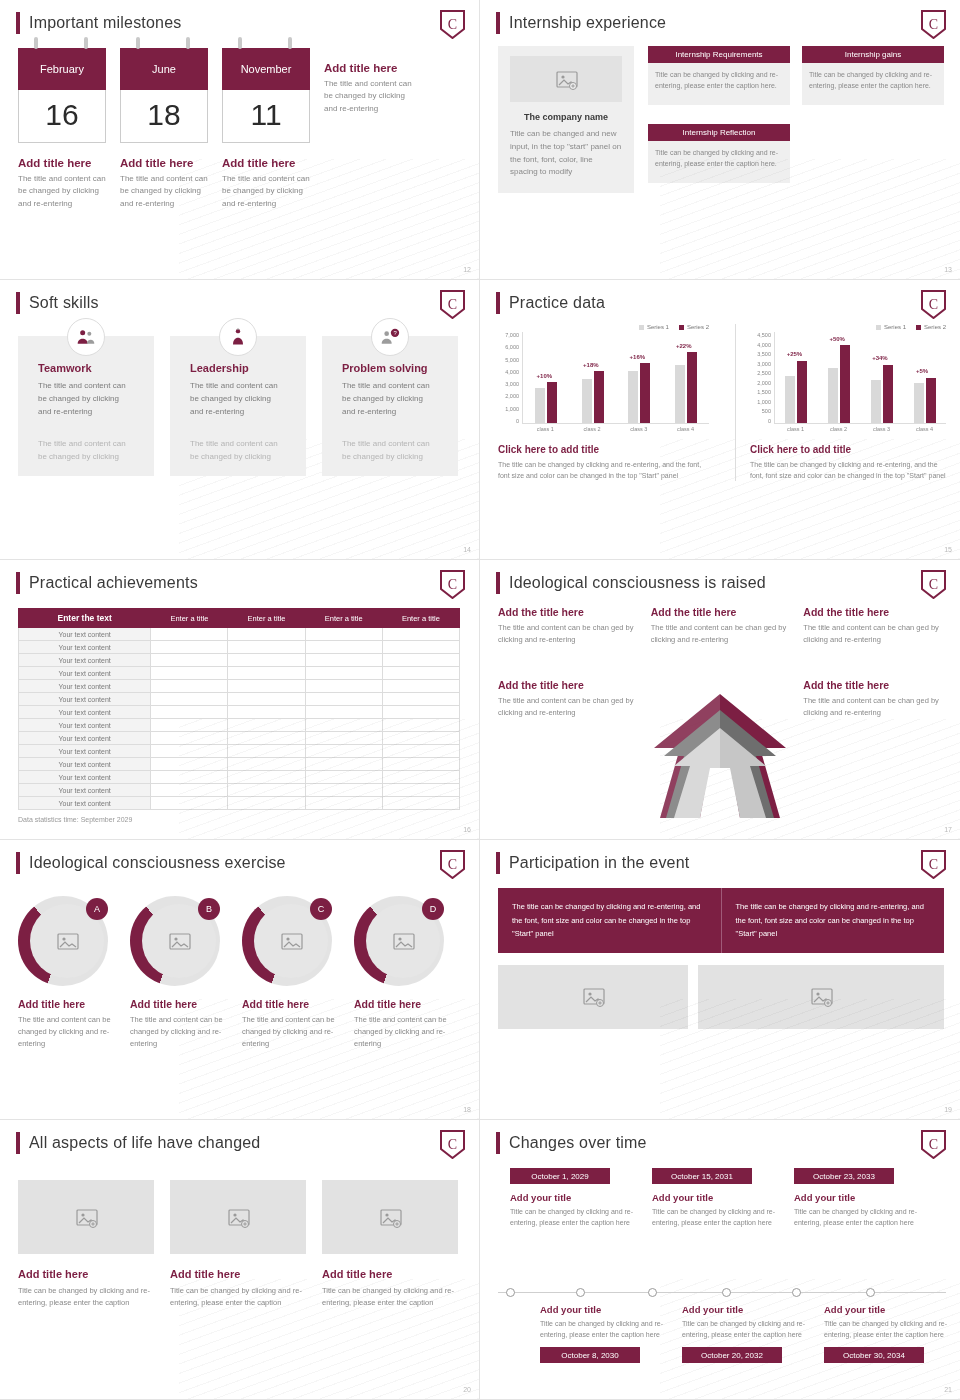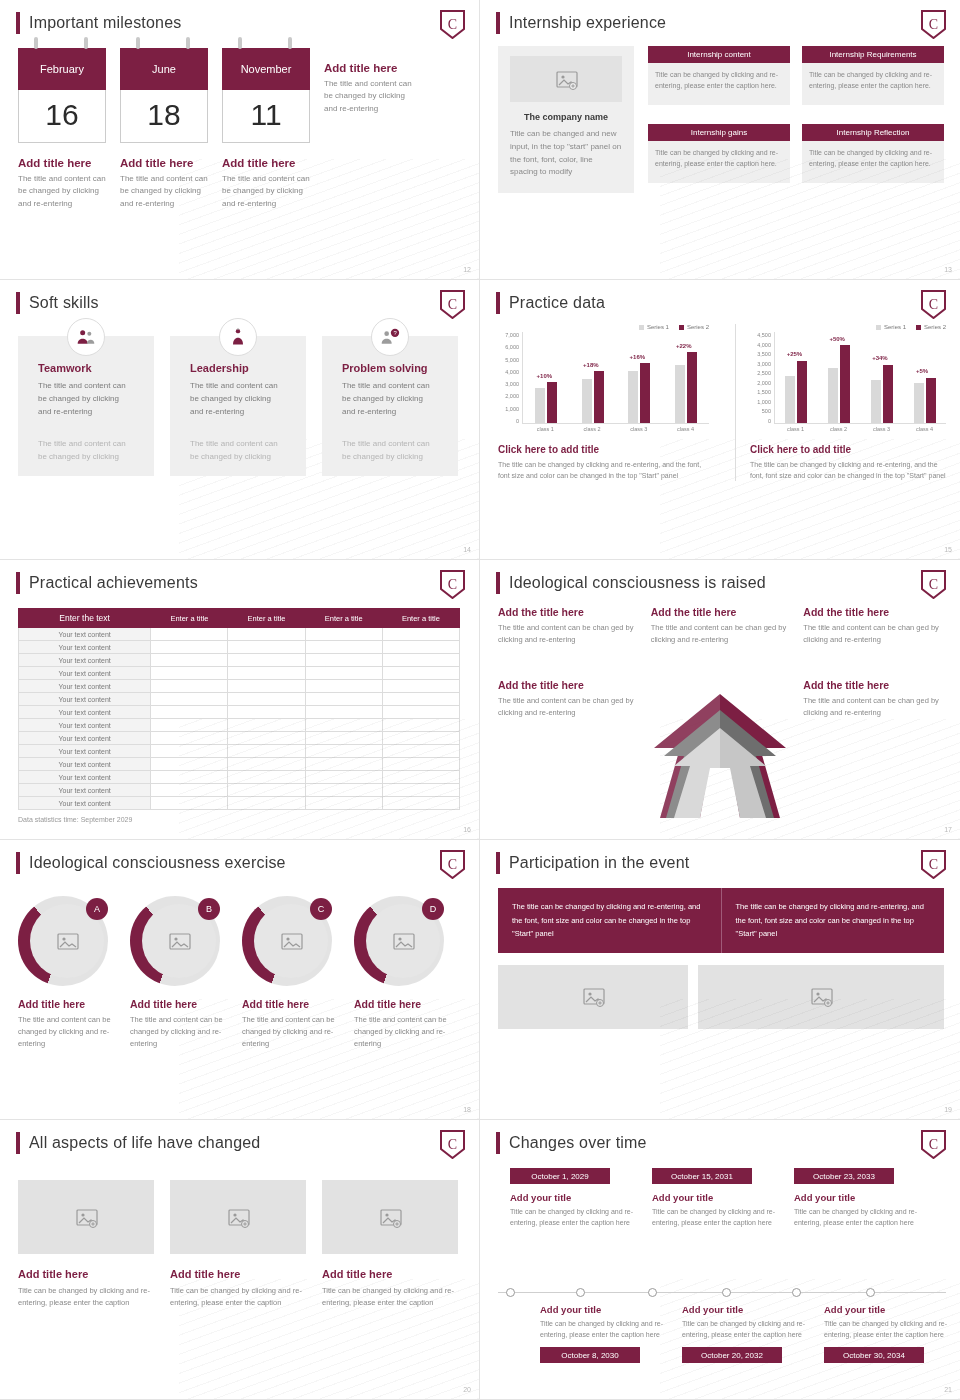--- a/index.html
+++ b/index.html
@@ -114,21 +114,21 @@
   .bar.s1 { background:#d9d9d9; }
   .bar.s2 { background:#7c1f43; }
   .pct { position:absolute; top:-2px; left:50%; transform:translate(-30%,-100%); font-size:6px; color:#7c1f43; font-weight:bold; white-space:nowrap; }
   .x-axis { display:flex; justify-content:space-around; font-size:5.5px; color:#888; margin-left:24px; margin-top:2px; }
   .chart-cap-h { color:#7c1f43; font-weight:bold; font-size:10px; margin:12px 0 4px; }
   .chart-cap-p { font-size:7px; color:#8a8a8a; line-height:1.6; }
 
   
   .tbl { margin:14px 16px 0 18px; width:442px; border-collapse:collapse; }
   .tbl th { background:#7c1f43; color:#fff; font-size:7.5px; font-weight:normal; padding:4px 2px; border:1px solid #7c1f43; }
-  .tbl th:first-child { font-weight:normal; font-size:8.5px; }
+  .tbl th:first-child { font-weight:bold; font-size:8.5px; }
   .tbl td { border:1px solid #dcdcdc; font-size:7px; color:#7a7a7a; padding:2.5px 4px; text-align:center; height:13px; }
   .tbl td:first-child { background:#f3f3f3; }
   .tbl-note { font-size:7px; color:#9a9a9a; margin:6px 0 0 18px; }
 
   
   .s17 { position:relative; height:218px; padding:12px 16px 0 18px; }
   .col3 { display:grid; grid-template-columns:1fr 1fr 1fr; gap:12px; }
   .bh { color:#7c1f43; font-weight:bold; font-size:10.5px; margin-bottom:4px; }
   .bp { font-size:7.5px; color:#8a8a8a; line-height:1.65; }
   .arrow-art { position:absolute; left:50%; transform:translateX(-50%); bottom:-6px; width:260px; height:130px; }
@@ -267,24 +267,20 @@
                 <path d="M3 14l5-5 4 4 3-2 4 3" fill="none" stroke="#9a9a9a" stroke-width="1.2"></path>
                 <circle cx="17" cy="15" r="3.5" fill="#efefef" stroke="#9a9a9a" stroke-width="1"></circle>
                 <path d="M17 13.3v3.4M15.3 15h3.4" stroke="#9a9a9a" stroke-width="1"></path>
               </svg>
           </span>
         </div>
         <div class="company-name">The company name</div>
         <div class="company-text">Title can be changed and new input, in the top "start" panel on the font, font, color, line spacing to modify</div>
       </div>
       <div class="s13-right">
-        <div class="cell">
-          <div class="hdr-box">Internship content</div>
-          <div class="body-box">Title can be changed by clicking and re-entering, please enter the caption here.</div>
-        </div>
         <div class="cell">
           <div class="hdr-box">Internship Requirements</div>
           <div class="body-box">Title can be changed by clicking and re-entering, please enter the caption here.</div>
         </div>
         <div class="cell">
           <div class="hdr-box">Internship gains</div>
           <div class="body-box">Title can be changed by clicking and re-entering, please enter the caption here.</div>
         </div>
         <div class="cell">
           <div class="hdr-box">Internship Reflection</div>

